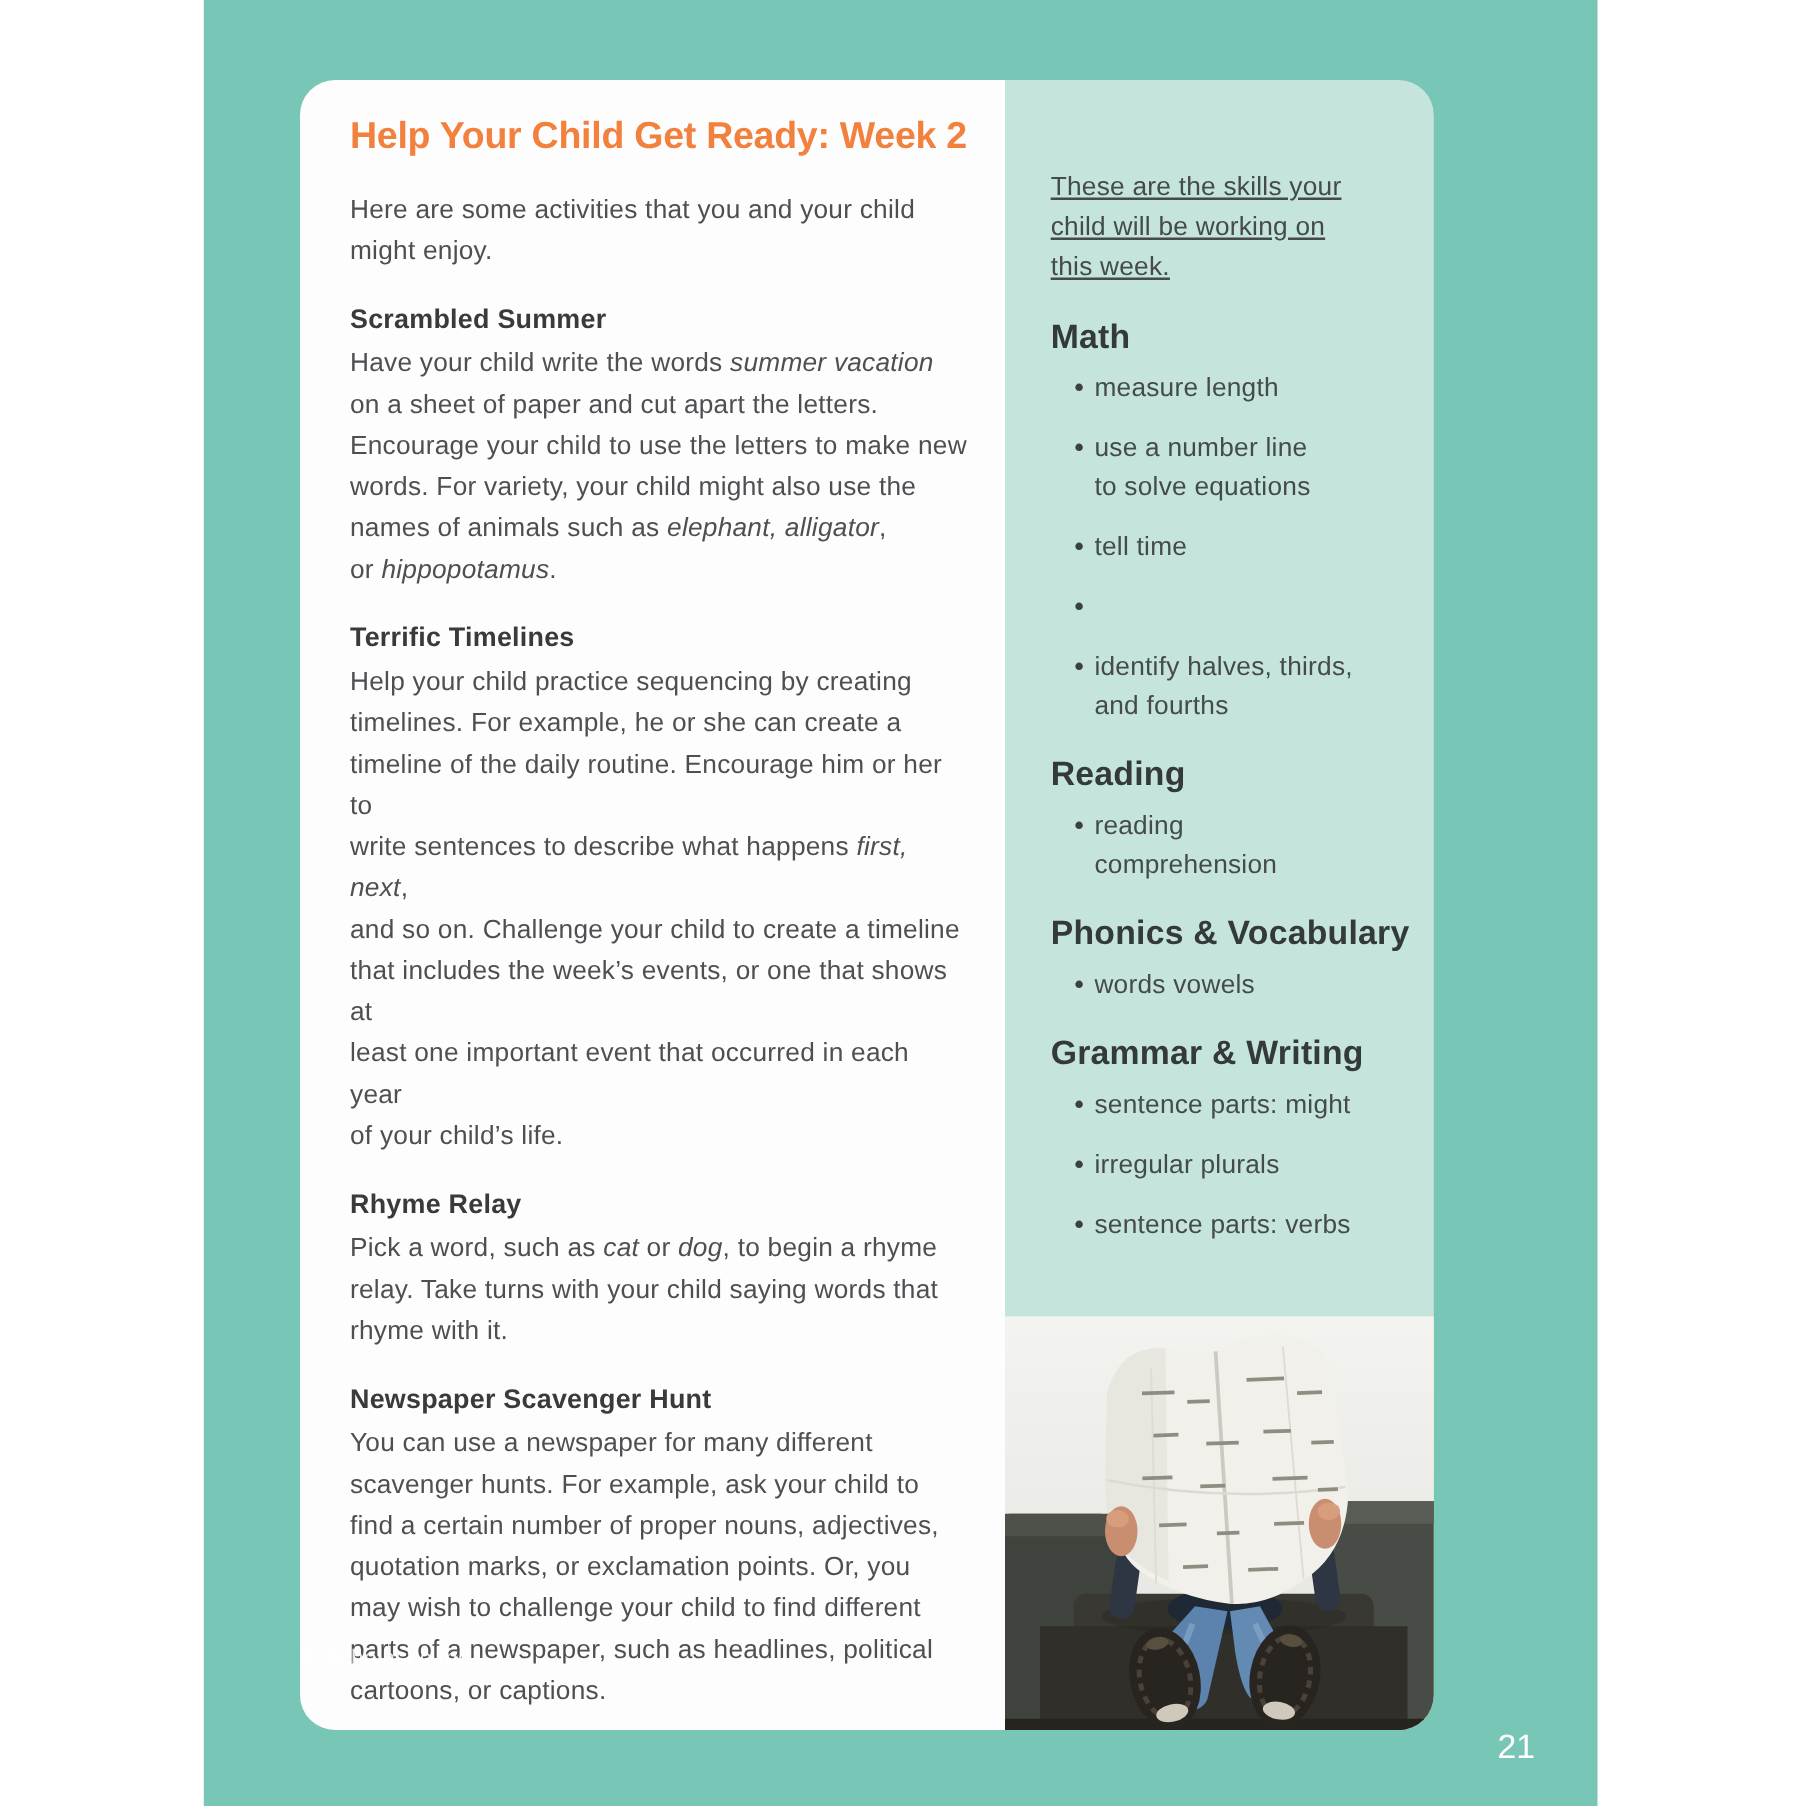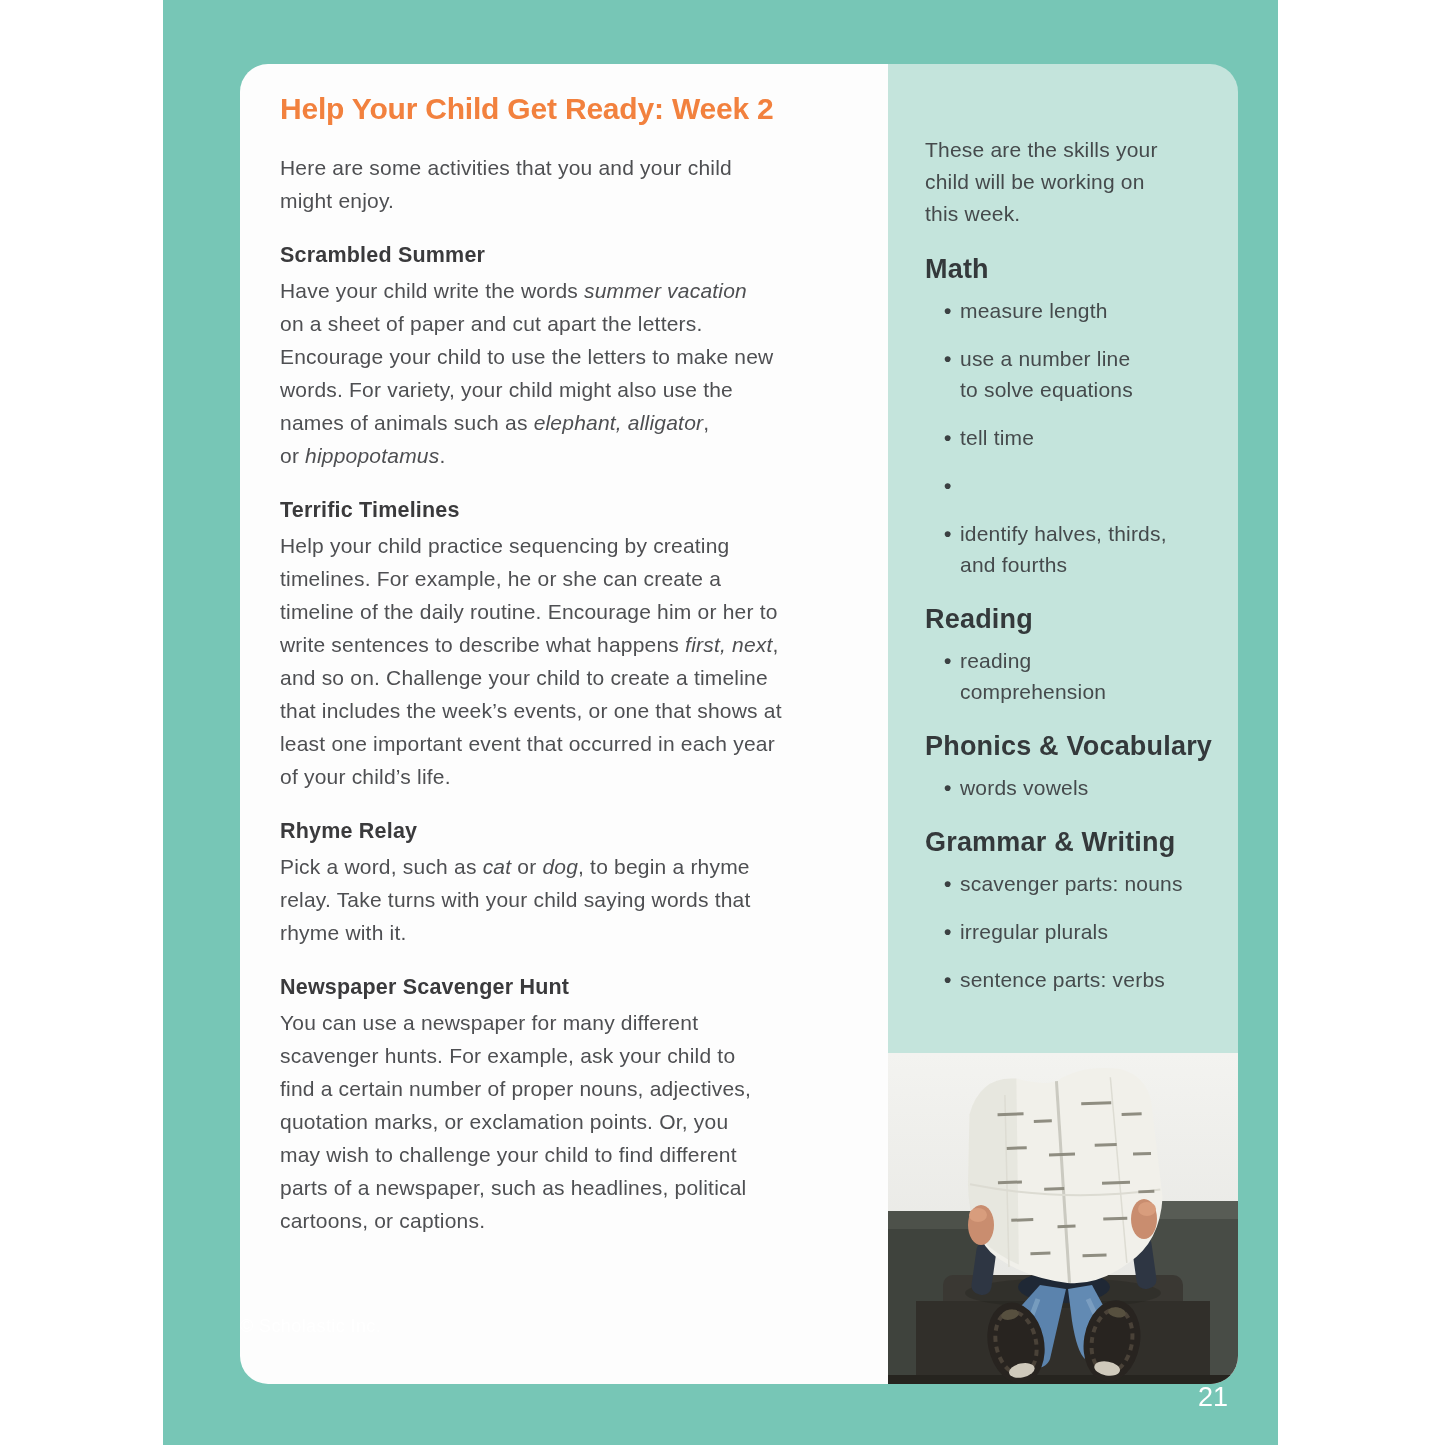--- a/index.html
+++ b/index.html
@@ -1,30 +1,30 @@
 <!DOCTYPE html>
 <html><head>
 <meta charset="utf-8">
 <style>
   html,body{margin:0;padding:0;background:#ffffff;font-family:"Liberation Sans","DejaVu Sans",sans-serif;}
   .canvas{position:relative;width:1445px;height:1445px;background:#ffffff;overflow:hidden;}
   .teal-bg{position:absolute;left:163px;top:0;width:1115px;height:1445px;background:#77C6B6;}
-  .card{position:absolute;left:77px;top:64px;width:998px;height:1320px;border-radius:28px;overflow:hidden;display:flex;}
+  .card{position:absolute;left:77px;top:64px;width:907px;height:1320px;border-radius:28px;overflow:hidden;display:flex;}
   .main-col{width:648px;box-sizing:border-box;background:#FDFDFD;padding:26px 30px 0 40px;}
   .side-col{width:350px;display:flex;flex-direction:column;}
   .skills-panel{height:989px;box-sizing:border-box;background:#C4E4DC;padding:70px 24px 0 37px;}
   .photo-wrap{height:331px;position:relative;background:#eceae6;}
 
   .page-title{margin:0 0 24px;font-size:30px;line-height:37px;font-weight:700;color:#F2813E;letter-spacing:-0.2px;white-space:nowrap;}
   .intro-p,.sec-p{white-space:pre-line;margin:0;font-size:21px;line-height:33px;color:#4E4F52;letter-spacing:0.2px;}
   .intro-p{margin-bottom:20px;}
   .sec-h{margin:26px 0 6px;font-size:21.5px;font-weight:700;color:#3A3A3C;letter-spacing:0.2px;}
   .sec-p em{font-style:italic;}
 
-  .side-intro{white-space:pre-line;margin:0 0 24px;font-size:21px;line-height:32px;color:#454a4c;letter-spacing:0.2px;}
+  .side-intro{white-space:pre-line;margin:0 0 24px;font-size:21px;line-height:32px;color:#454a4c;letter-spacing:0.2px;text-decoration:underline;}
   .grp-h{margin:24px 0 10px;font-size:27px;font-weight:700;color:#34393b;letter-spacing:0.2px;}
   .grp-ul{list-style:none;margin:0;padding:0;}
   .grp-li{display:flex;align-items:flex-start;margin:0 0 17px;font-size:21px;line-height:31px;color:#454a4c;white-space:pre-line;letter-spacing:0.2px;}
   .bullet-dot{min-width:16px;width:16px;margin-left:19px;color:#3b4042;font-weight:700;}
 
   .copyright{position:absolute;left:240px;top:1316px;font-size:18px;color:rgba(255,255,255,0.85);letter-spacing:0.4px;}
   .page-number{position:absolute;left:1184px;top:1382px;width:58px;text-align:center;font-size:27px;font-weight:400;color:#ffffff;}
 </style>
 </head>
 <body>
@@ -89,21 +89,21 @@
               <ul class="grp-ul">
                 <li class="grp-li"><span class="bullet-dot">•</span><span>reading
 comprehension</span></li>
               </ul>
               <h3 class="grp-h">Phonics &amp; Vocabulary</h3>
               <ul class="grp-ul">
                 <li class="grp-li"><span class="bullet-dot">•</span><span>words vowels</span></li>
               </ul>
               <h3 class="grp-h">Grammar &amp; Writing</h3>
               <ul class="grp-ul">
-                <li class="grp-li"><span class="bullet-dot">•</span><span>scavenger parts: nouns</span></li>
+                <li class="grp-li"><span class="bullet-dot">•</span><span>sentence parts: might</span></li>
                 <li class="grp-li"><span class="bullet-dot">•</span><span>irregular plurals</span></li>
                 <li class="grp-li"><span class="bullet-dot">•</span><span>sentence parts: verbs</span></li>
               </ul>
             </div>
         </div>
 
         <div class="photo-wrap" role="img" aria-label="Child hidden behind a large open newspaper, sitting in a dark armchair with blue-jean legs and sneaker soles sticking out">
           <svg width="350" height="331" viewBox="0 0 350 331">
             <defs>
               <linearGradient id="wall" x1="0" y1="0" x2="0" y2="1">

